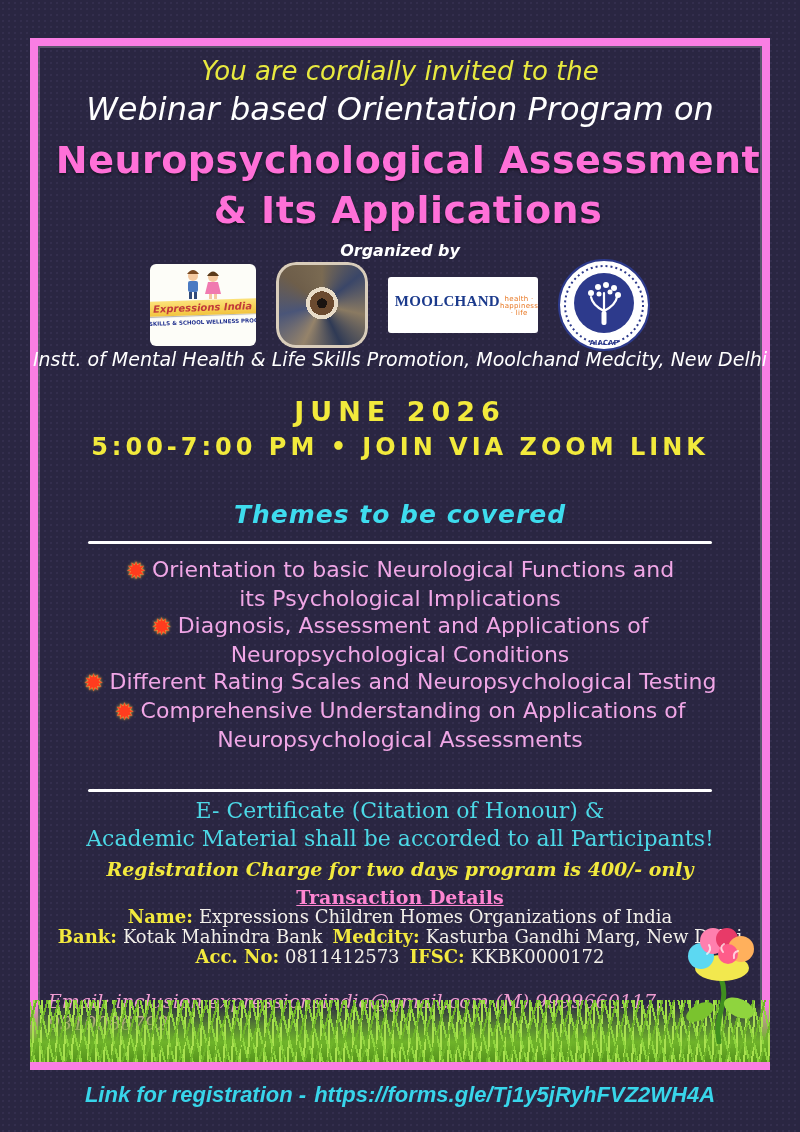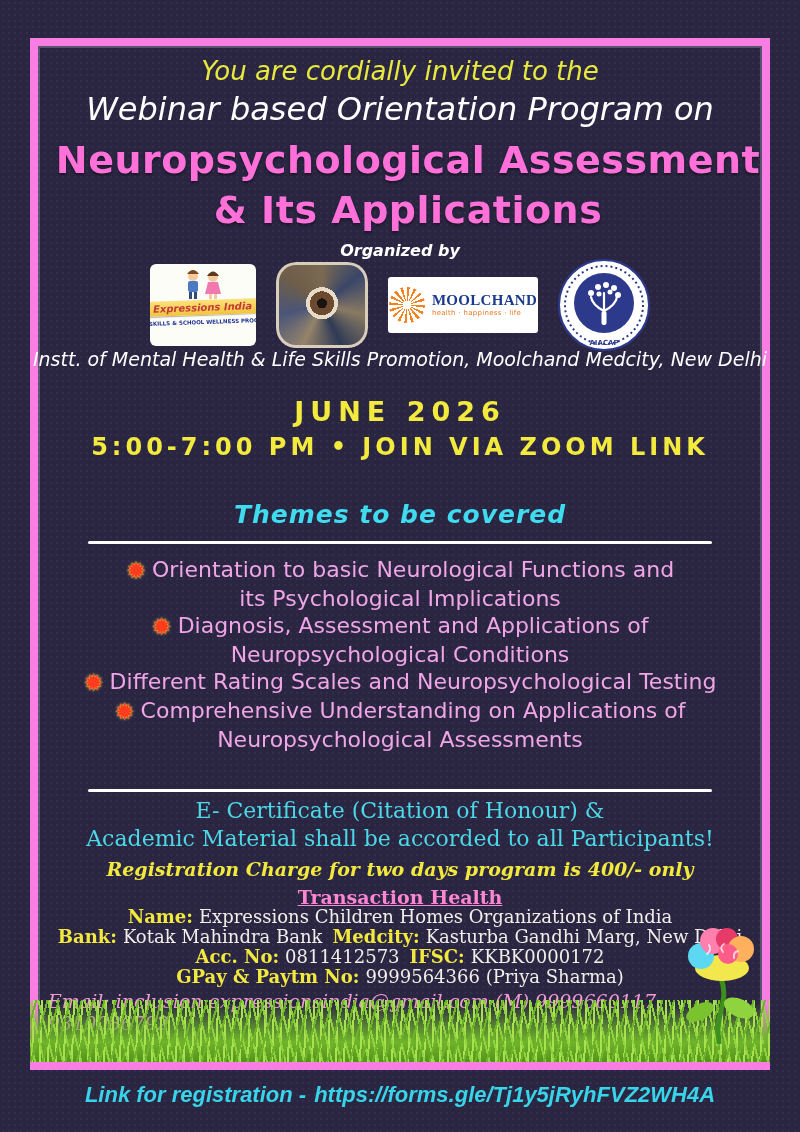--- a/index.html
+++ b/index.html
@@ -78,21 +78,21 @@
       background:
         radial-gradient(circle at 50% 48%, #1a1410 0 5px, #6b4a2f 5px 12px, #e8dcc8 12px 16px, rgba(0,0,0,0) 16px),
         conic-gradient(from 0deg, #7a6a52, #3a4668, #8a7a62, #2f3a55, #95836a, #4a5578, #6e5e4a, #7a6a52);
       box-shadow:inset 0 0 0 3px #d9cdbb;}
   .logo-mool{width:150px;height:56px;background:#ffffff;border-radius:3px;
       display:flex;align-items:center;justify-content:center;gap:7px;}
   .sunburst{width:36px;height:36px;border-radius:50%;
       background:
         radial-gradient(circle at center, #ffffff 0 4px, rgba(0,0,0,0) 4px),
         repeating-conic-gradient(#f58220 0deg 9deg, rgba(0,0,0,0) 9deg 22.5deg);}
-  .mool-text{display:flex;flex-direction:column;align-items:flex-start;line-height:1;text-align:center;}
+  .mool-text{display:flex;flex-direction:row;align-items:flex-start;line-height:1;text-align:center;}
   .mool-name{color:#1b3a8c;font-weight:bold;font-size:15px;letter-spacing:0.3px;font-family:"Liberation Serif",serif;}
   .mool-tag{color:#e87722;font-size:7px;margin-top:2px;letter-spacing:0.3px;}
   .logo-aiacap{width:92px;height:92px;}
 </style>
 </head>
 <body>
 
 <div class="page">
   <div class="frame"></div>
 
@@ -178,33 +178,30 @@
     </div>
   </div>
 
   <div class="hr hr2"></div>
 
   <div class="sec serif cert1">E- Certificate (Citation of Honour) &amp;</div>
   <div class="sec serif cert2">Academic Material shall be accorded to all Participants!</div>
   <div class="sec serif regcharge">Registration Charge for two days program is 400/- only</div>
 
   <div class="sec serif txn-head">
-    <span>Transaction Health</span>
+    <span>Transaction Details</span>
   </div>
   <div class="sec serif txn txn1">
     <span class="lbl">Name:</span><span>Expressions Children Homes Organizations of India</span>
   </div>
   <div class="sec serif txn txn2">
     <span class="lbl">Bank:</span><span class="val">Kotak Mahindra Bank</span><span class="lbl">Medcity:</span><span>Kasturba Gandhi Marg, New Delhi</span>
   </div>
   <div class="sec serif txn txn3">
     <span class="lbl">Acc. No:</span><span class="val">0811412573</span><span class="lbl">IFSC:</span><span>KKBK0000172</span>
-  </div>
-  <div class="sec serif txn txn4">
-    <span class="lbl">GPay &amp; Paytm No:</span><span>9999564366 (Priya Sharma)</span>
   </div>
 
   <div class="sec serif email">Email: inclusion.expressionsindia@gmail.com (M) 9999660117, 9310086792</div>
 
   <div class="brain-flower">
     <svg width="90" height="128" viewBox="0 0 90 128">
       <path d="M45,126 C40,98 56,86 47,62" stroke="#3f8f1f" stroke-width="5" fill="none" stroke-linecap="round"></path>
       <ellipse cx="26" cy="96" rx="15" ry="8" fill="#7ac32e" transform="rotate(-28 26 96)"></ellipse>
       <ellipse cx="65" cy="92" rx="16" ry="9" fill="#8fd43e" transform="rotate(24 65 92)"></ellipse>
       <ellipse cx="48" cy="52" rx="27" ry="13" fill="#f2e84e"></ellipse>

